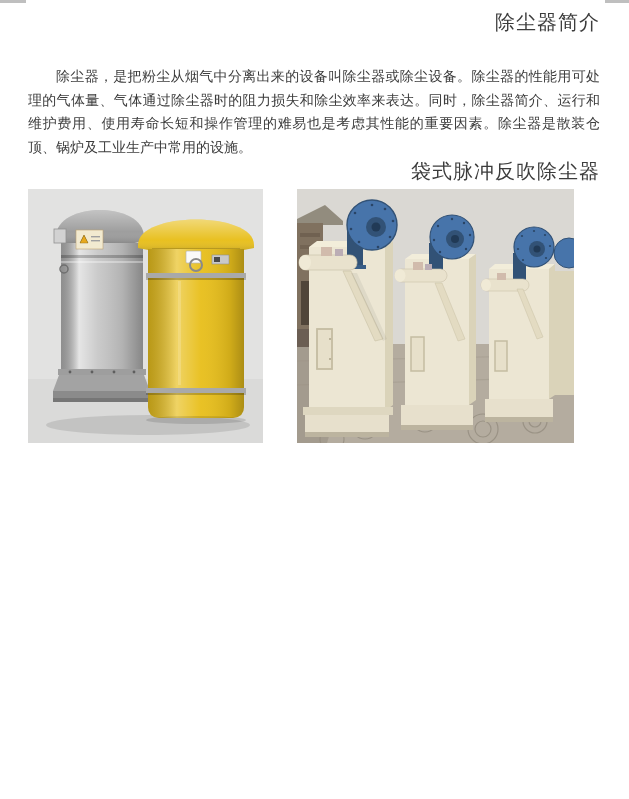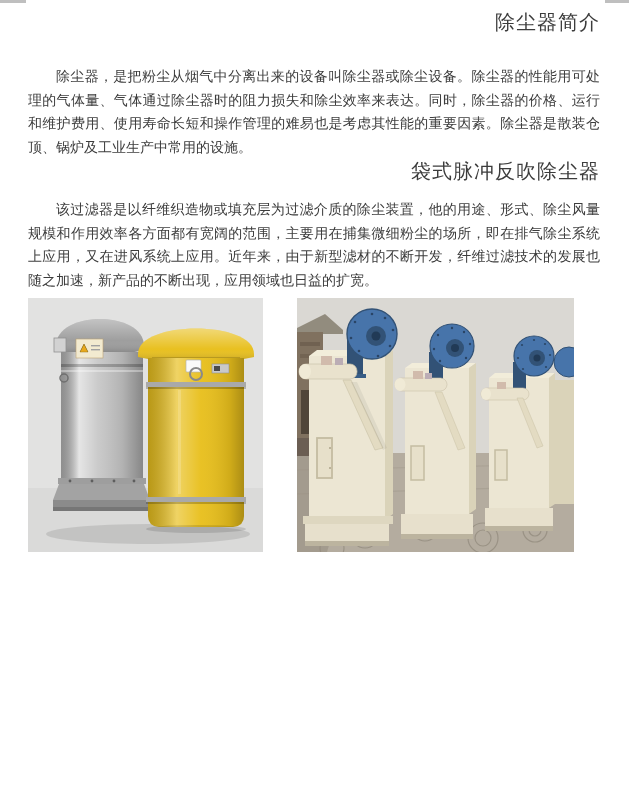--- a/index.html
+++ b/index.html
@@ -43,25 +43,24 @@
 </style>
 </head>
 <body>
 
 <div class="win-frag left"></div>
 <div class="win-frag right"></div>
 
 <div class="doc">
 
   <h2 class="section-title t1">除尘器简介</h2>
-  <p class="body-para p1">除尘器，是把粉尘从烟气中分离出来的设备叫除尘器或除尘设备。除尘器的性能用可处理的气体量、气体通过除尘器时的阻力损失和除尘效率来表达。同时，除尘器的价格、运行和维护费用、使用寿命长短和操作管理的难易也是考虑其性能的重要因素。除尘器是散装仓顶、锅炉及工业生产中常用的设施。</p>
+  <p class="body-para p1">除尘器，是把粉尘从烟气中分离出来的设备叫除尘器或除尘设备。除尘器的性能用可处理的气体量、气体通过除尘器时的阻力损失和除尘效率来表达。同时，除尘器简介、运行和维护费用、使用寿命长短和操作管理的难易也是考虑其性能的重要因素。除尘器是散装仓顶、锅炉及工业生产中常用的设施。</p>
 
 
   <h2 class="section-title t3">袋式脉冲反吹除尘器</h2>
-  <p class="body-para p3">该过滤器是以纤维织造物或填充层为过滤介质的除尘装置，他的用途、形式、除尘风量规模和作用效率各方面都有宽阔的范围，主要用在捕集微细粉尘的场所，即在排气除尘系统上应用，又在进风系统上应用。近年来，由于新型滤材的不断开发，纤维过滤技术的发展也随之加速，新产品的不断出现，应用领域也日益的扩宽。</p>
 
   <div class="figures">
 
     <figure aria-label="仓顶除尘器（灰色钢制与黄色圆筒各一台）">
       <svg width="235" height="254" viewBox="0 0 235 254">
         <defs>
           <linearGradient id="metalH" x1="0" y1="0" x2="1" y2="0">
             <stop offset="0" stop-color="#000" stop-opacity="0.28"></stop>
             <stop offset="0.22" stop-color="#fff" stop-opacity="0.55"></stop>
             <stop offset="0.45" stop-color="#fff" stop-opacity="0.08"></stop>

